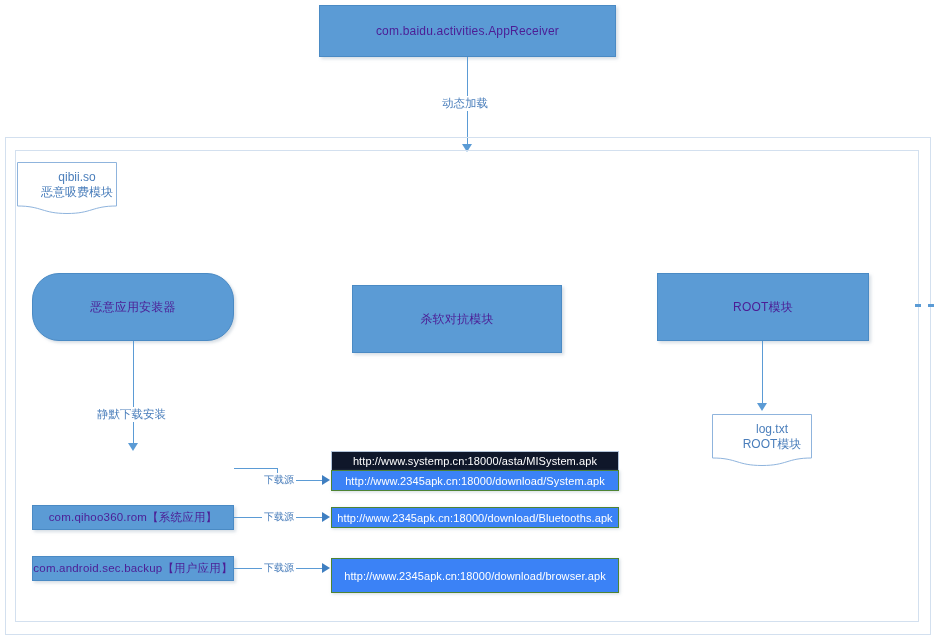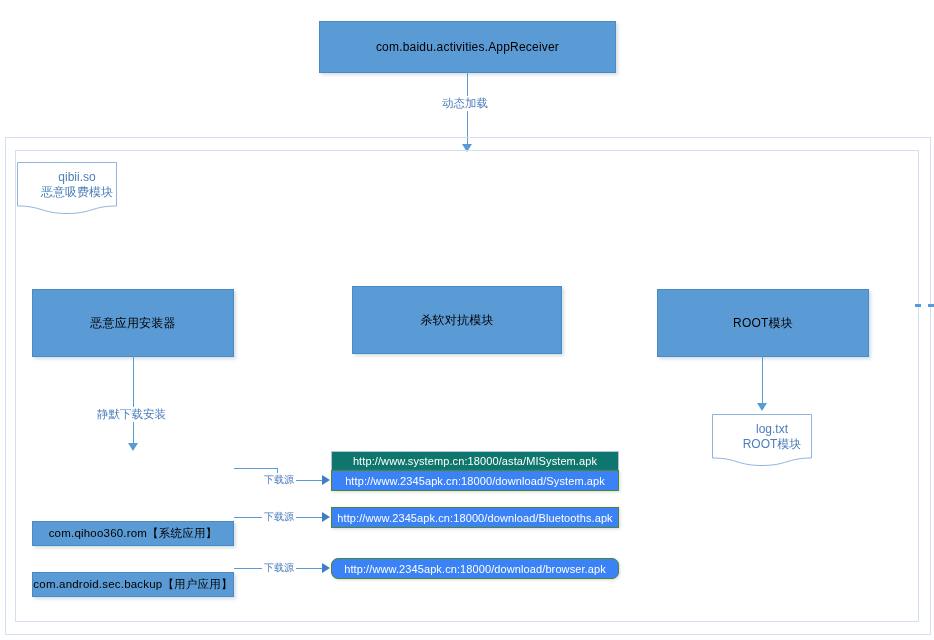--- a/index.html
+++ b/index.html
@@ -24,29 +24,28 @@
   }
   .frame-outer{left:5px;top:137px;width:926px;height:498px;}
   .frame-inner{left:15px;top:150px;width:904px;height:472px;}
 
   
   .node{
     position:absolute;
     box-sizing:border-box;
     background:#5b9bd5;
     border:1px solid #4a8ac4;
-    color:#000000;
+    color:#4c1d95;
     display:flex;
     align-items:center;
     justify-content:center;
     text-align:center;
     font-size:12px;
     letter-spacing:0.2px;
     box-shadow:2px 2px 3px rgba(140,160,180,0.35);
-    margin-top:16px;
   }
   .node.small{font-size:11.5px;}
 
   
   .note{
     position:absolute;
     box-sizing:border-box;
   }
   .note .note-svg{position:absolute;left:0;top:0;}
   .note .note-text{
@@ -71,21 +70,21 @@
     font-size:11px;
     white-space:nowrap;
     letter-spacing:0.1px;
   }
   .url.green{
     background:#3b82f6;
     border:1px solid #4e8433;
     box-shadow:1px 1px 3px rgba(140,160,180,0.4);
   }
   .url.grey{
-    background:#0f766e;
+    background:#0f172a;
     border:1px solid #b2c4da;
     color:#ffffff;
   }
 
   
   .ln{position:absolute;background:#5b9bd5;}
   .ln.v{width:1px;}
   .ln.h{height:1px;}
 
   .arrow-down{
@@ -142,25 +141,25 @@
   <div class="note" style="left:17px;top:162px;width:100px;height:52px;">
     <svg class="note-svg" width="100" height="52" viewBox="0 0 100 52">
       <path d="M0.5,0.5 L99.5,0.5 L99.5,44 C75,44 75,51.5 50,51.5 C25,51.5 25,44 0.5,44 Z" fill="#ffffff" stroke="#8fb4dd" stroke-width="1"></path>
     </svg>
     <div class="note-text">
       <div>qibii.so</div>
       <div>恶意吸费模块</div>
     </div>
   </div>
 
-  <div class="node" style="left:32px;top:273px;width:202px;height:68px;">
+  <div class="node" style="left:32px;top:273px;width:202px;height:68px;border-radius:27px;">
     <span>恶意应用安装器</span>
   </div>
 
-  <div class="node" style="left:352px;top:270px;width:210px;height:68px;">
+  <div class="node" style="left:352px;top:285px;width:210px;height:68px;">
     <span>杀软对抗模块</span>
   </div>
 
   <div class="node" style="left:657px;top:273px;width:212px;height:68px;">
     <span>ROOT模块</span>
   </div>
 
   <div class="ln v" style="left:133px;top:341px;height:104px;"></div>
   <div class="arrow-down" style="left:128px;top:443px;"></div>
   <div class="edge-label" style="left:95px;top:390px;margin-top:17px;">静默下载安装</div>
@@ -203,17 +202,17 @@
     <span>http://www.2345apk.cn:18000/download/Bluetooths.apk</span>
   </div>
 
   <div class="node small" style="left:32px;top:556px;width:202px;height:25px;">
     <span>com.android.sec.backup【用户应用】</span>
   </div>
   <div class="ln h" style="left:234px;top:568px;width:90px;"></div>
   <div class="arrow-right" style="left:322px;top:563px;"></div>
   <div class="edge-label small" style="left:262px;top:561px;">下载源</div>
 
-  <div class="url green" style="left:331px;top:558px;width:288px;height:21px;border-radius:7px;">
+  <div class="url green" style="left:331px;top:558px;width:288px;height:35px;">
     <span>http://www.2345apk.cn:18000/download/browser.apk</span>
   </div>
 
 </div>
 
 </body></html>

